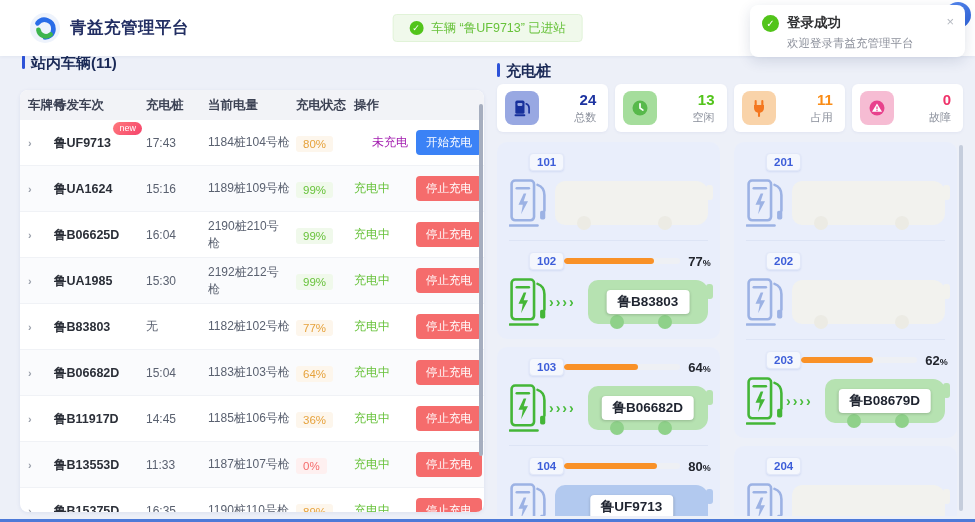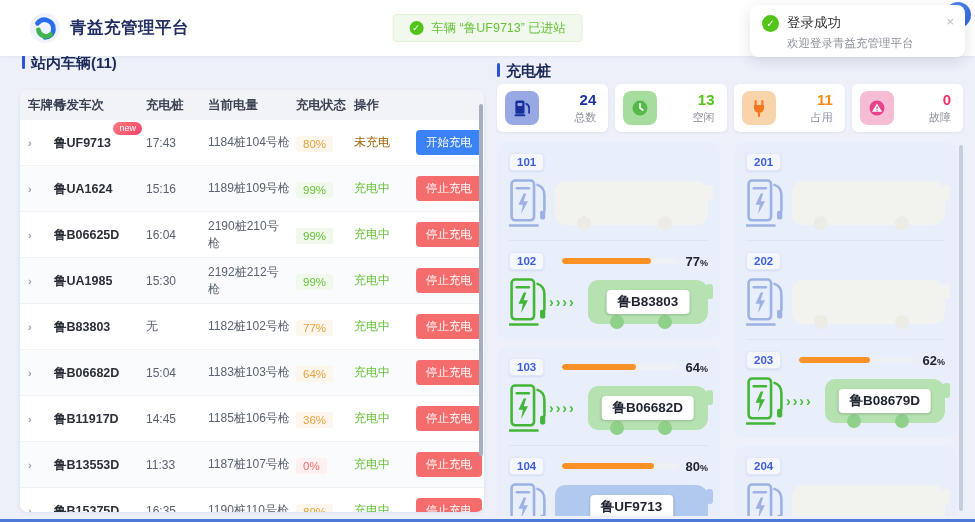--- a/index.html
+++ b/index.html
@@ -20,21 +20,21 @@
     background:#f0f9eb; border:1px solid #e1f3d8; border-radius:4px; display:flex; align-items:center;
     gap:8px; padding:0 16px; z-index:6; }
   .toast-arrival .msg { font-size:12.5px; color:#67c23a; white-space:nowrap; }
   .check-sm { width:14px; height:14px; border-radius:50%; background:#52c41a; color:#fff;
     display:flex; align-items:center; justify-content:center; font-size:9px; flex:0 0 auto; }
   .toast-login { position:absolute; right:10px; top:5px; width:215px; height:52px; background:#fff;
     border-radius:8px; box-shadow:0 4px 14px rgba(30,50,100,.14); padding:9px 12px; z-index:7; }
   .tl-row { display:flex; align-items:center; gap:8px; }
   .check-lg { width:17px; height:17px; border-radius:50%; background:#52c41a; color:#fff;
     display:flex; align-items:center; justify-content:center; font-size:10px; flex:0 0 auto; }
-  .tl-title { font-size:13.5px; font-weight:normal; color:#303133; }
+  .tl-title { font-size:13.5px; font-weight:bold; color:#303133; }
   .tl-msg { font-size:11.5px; color:#8d919c; margin:4px 0 4px 25px; white-space:nowrap; }
   .tl-close { position:absolute; right:11px; top:10px; font-size:13px; color:#b4b8c0; cursor:pointer; line-height:1; }
 
   
   .sec-title { position:absolute; font-size:15px; font-weight:bold; color:#1b2a57; padding-left:9px; z-index:2; }
   .sec-title::before { content:""; position:absolute; left:0; top:1px; width:3px; height:14px; background:#2d52d8; border-radius:2px; }
   #vehicles-title { left:22px; top:54px; }
   #piles-title { left:497px; top:62px; }
 
   
@@ -53,21 +53,21 @@
   .plate-txt { font-size:12.5px; font-weight:bold; color:#2b2f38; white-space:nowrap; }
   .new-badge { position:absolute; top:-11px; right:4px; background:linear-gradient(135deg,#ff7a7d,#f5436b);
     color:#fff; font-size:9px; font-style:normal; border-radius:8px; padding:1px 6px; line-height:11px; }
   .c-next, .c-pile { font-size:12px; color:#5a6170; }
   .c-pile { line-height:1.35; padding-right:6px; }
   .soc-badge { display:inline-block; font-size:11.5px; padding:2px 7px; border-radius:3px; }
   .soc-badge.warn { color:#e6a23c; background:#fdf6ec; }
   .soc-badge.success { color:#67c23a; background:#f0f9eb; }
   .soc-badge.danger { color:#f56c6c; background:#fef0f0; }
   .c-status { font-size:12px; }
-  .c-status.warn { color:#a16207; }
+  .c-status.warn { color:#a21caf;margin-left:18px; }
   .c-status.success { color:#67c23a; }
   .action-btn { font-size:11.5px; color:#fff; border:none; border-radius:4px; padding:5px 10px;
     cursor:pointer; white-space:nowrap; font-family:inherit; }
   .action-btn.primary { background:#3b82f6; }
   .action-btn.danger { background:#f56c6c; }
 
   
   .stats-row { position:absolute; left:497px; top:84px; width:466px; display:flex; gap:7px; }
   .stat-card { flex:1; height:48px; background:#fff; border-radius:6px; display:flex; align-items:center;
     padding:7px 12px 7px 8px; box-shadow:0 1px 3px rgba(31,56,130,.06); }
@@ -79,21 +79,21 @@
   .s-value.blue { color:#1d33a0; } .s-value.green { color:#52c41a;margin-left:32px; }
   .s-value.orange { color:#fa8c16; } .s-value.pink { color:#ef3269; }
   .s-label { font-size:11px; color:#8a8f9b; margin-top:2px; }
 
   
   .pile-cols { position:absolute; left:497px; top:142px; width:466px; height:374px; display:flex; gap:14px; overflow:hidden; }
   .pile-col { width:223px; flex:0 0 223px; }
   .pile-card { background:#e9eefb; border-radius:10px; margin-bottom:8px; padding:0 12px; }
   .pile-sec { padding:10px 0 11px; }
   .pile-sec + .pile-sec { border-top:1px solid #dde4f5; }
-  .sec-top { display:flex; align-items:center; justify-content:space-between; height:20px; }
+  .sec-top { display:flex; align-items:center; justify-content:space-between; height:20px;margin-left:20px; }
   .pile-badge { background:#f4f7fd; border:1px solid #e2e8f8; color:#3d5ed9; font-size:11.5px; font-weight:bold;
     border-radius:4px; padding:0 7px; line-height:16px; box-shadow:0 1px 2px rgba(60,90,200,.12); }
   .progress-wrap { display:flex; align-items:center; }
   .progress { width:116px; height:6px; border-radius:3px; background:#eef0f4; overflow:hidden; }
   .fill { display:block; height:100%; background:#f99127; border-radius:3px; }
   .pct { font-weight:bold; font-size:13px; color:#23262e; margin-left:8px; }
   .pct-unit { font-size:9px; font-style:normal; }
   .sec-main { display:flex; align-items:center; margin-top:5px; }
   .pile-svg { flex:0 0 auto; }
   .state-idle .pile-svg, .state-occupied .pile-svg { color:#9cb2e4; }

